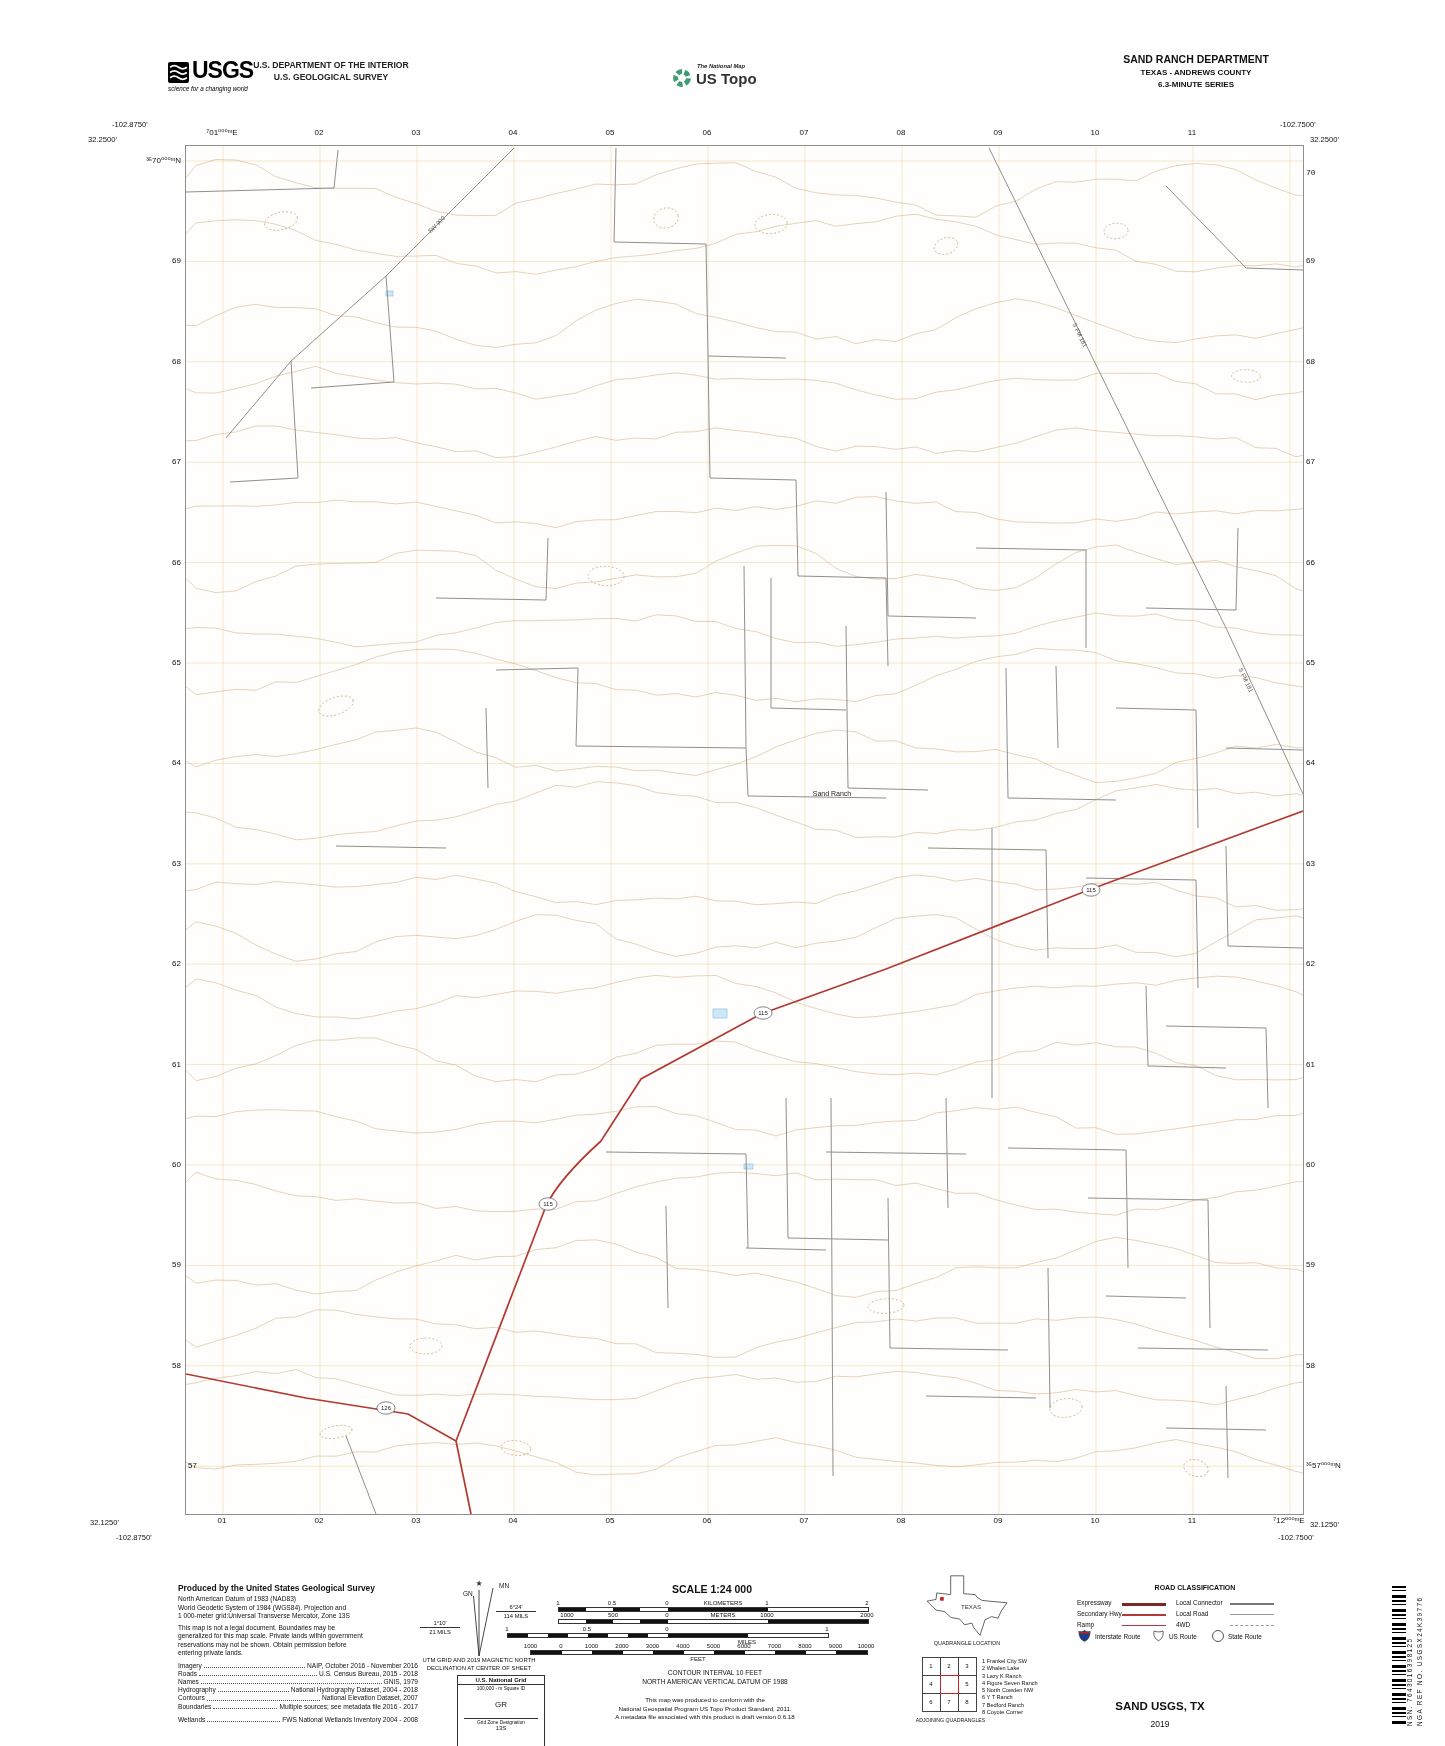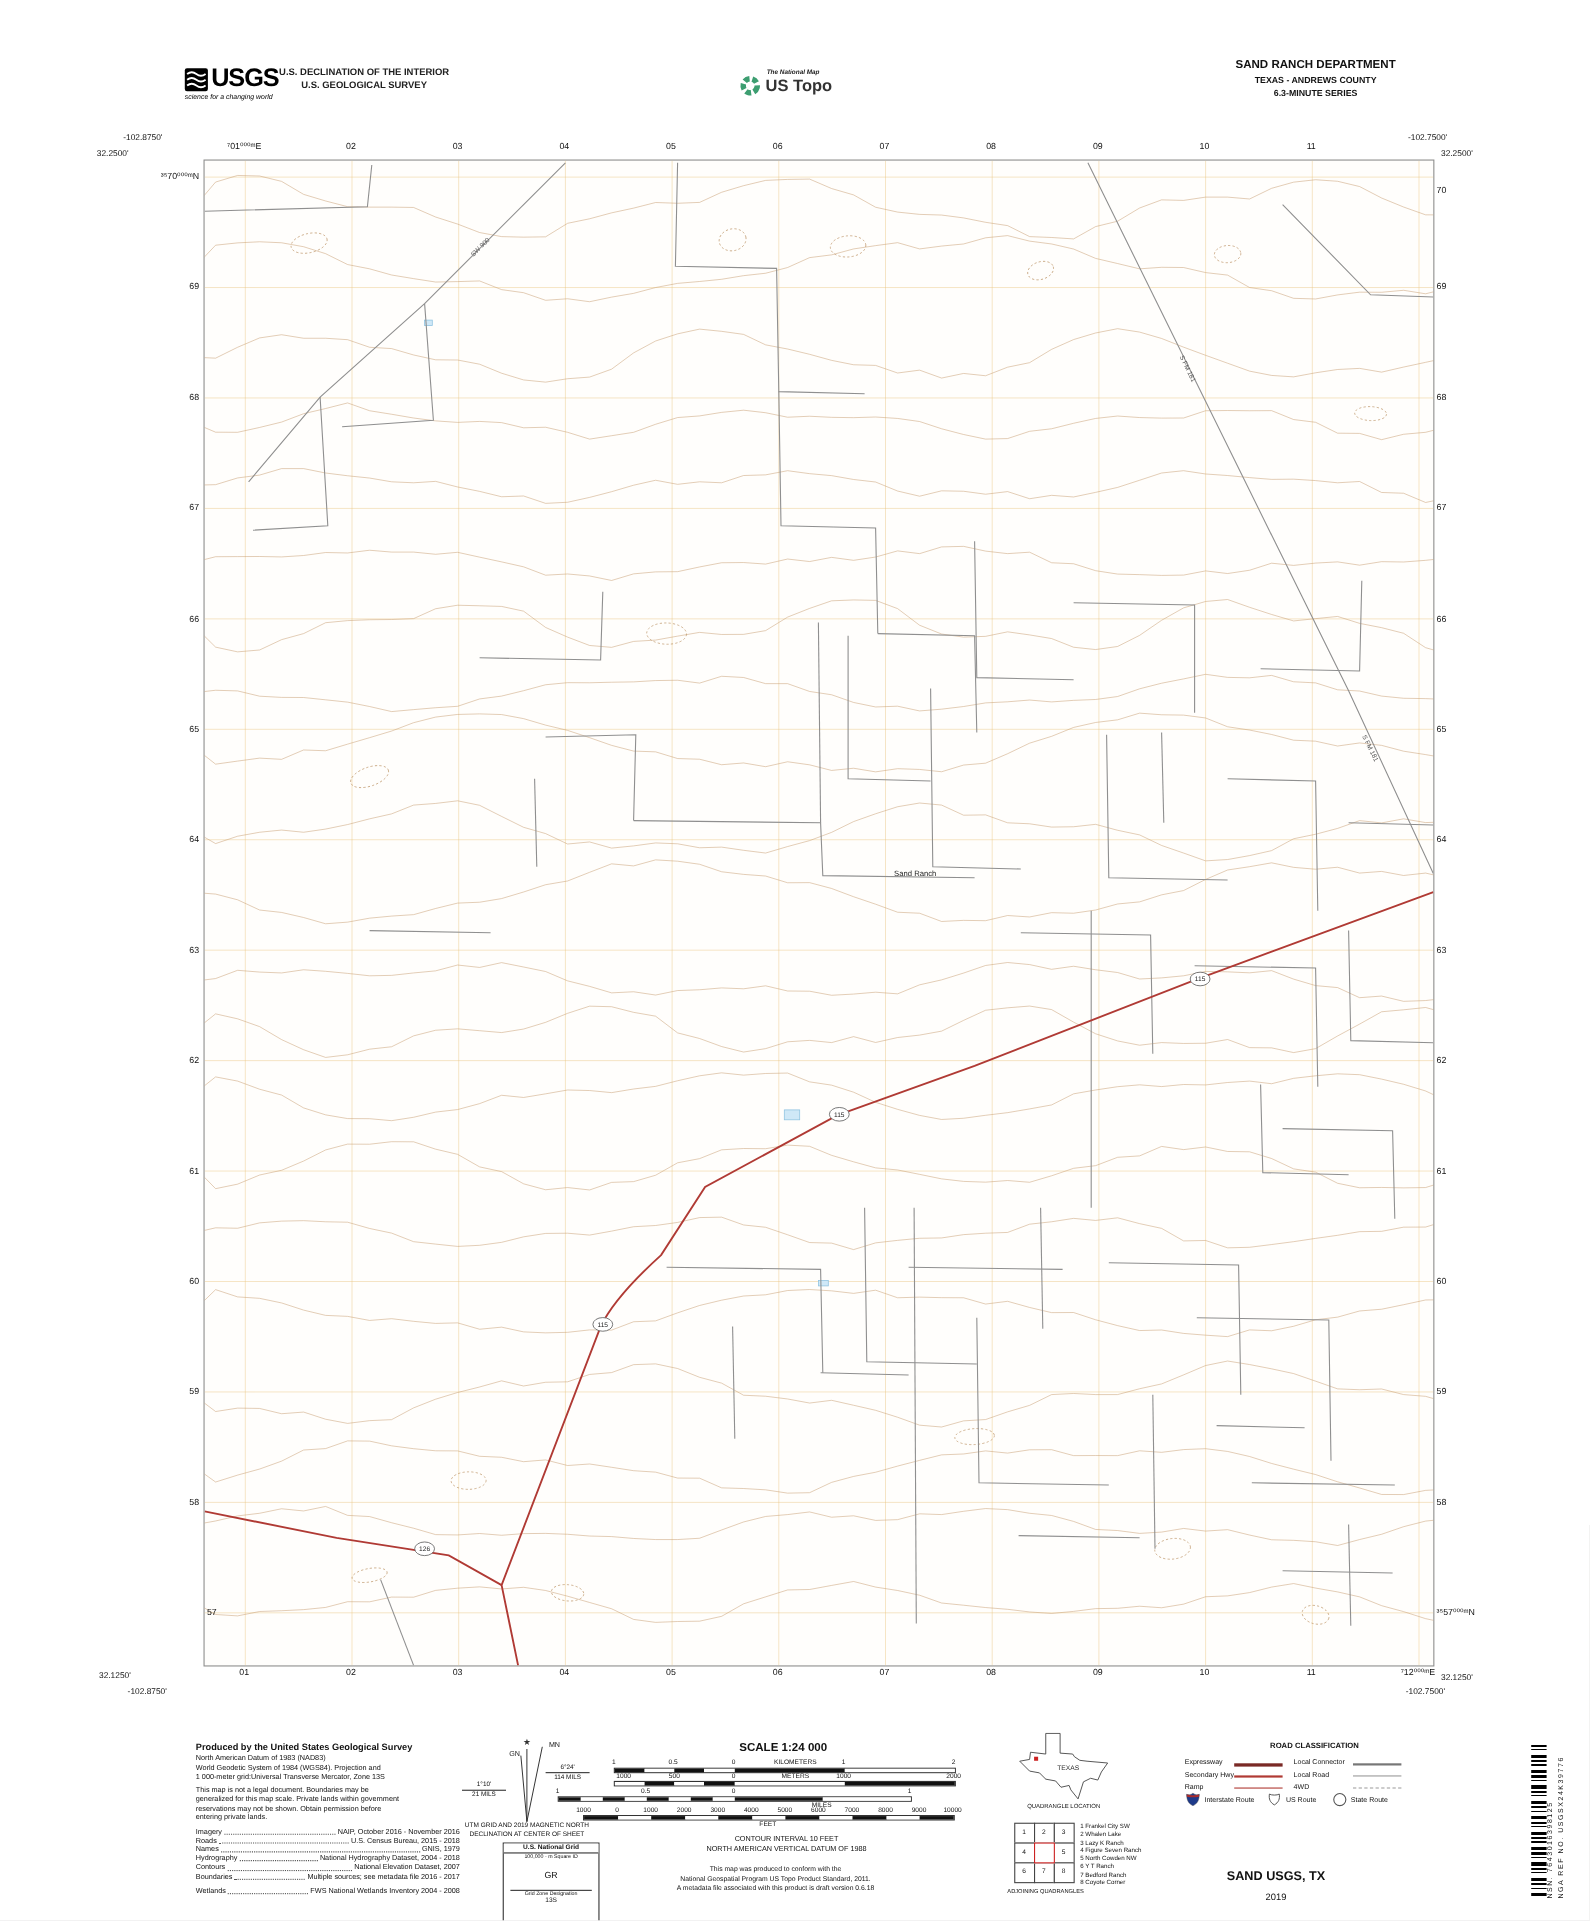--- a/index.html
+++ b/index.html
@@ -78,21 +78,21 @@
   <div class="usgs-box">
     <svg width="21" height="21" viewBox="0 0 20 20">
       <path d="M2,5 Q6,2 10,5 T18,5" fill="none" stroke="#fff" stroke-width="1.6"></path>
       <path d="M2,10 Q6,7 10,10 T18,10" fill="none" stroke="#fff" stroke-width="1.6"></path>
       <path d="M2,15 Q6,12 10,15 T18,15" fill="none" stroke="#fff" stroke-width="1.6"></path>
     </svg>
   </div>
   <div class="usgs-word">USGS</div>
   <div class="usgs-tag">science for a changing world</div>
   <div class="dept">
-    <div>U.S. DECLINATION OF THE INTERIOR</div>
+    <div>U.S. DEPARTMENT OF THE INTERIOR</div>
     <div>U.S. GEOLOGICAL SURVEY</div>
   </div>
   <div class="pinwheel">
     <svg width="20" height="20" viewBox="0 0 20 20">
       <circle cx="10" cy="10" r="6.4" fill="none" stroke="#3d9e71" stroke-width="5" stroke-dasharray="5 2.6" transform="rotate(14 10 10)"></circle>
     </svg>
   </div>
   <div class="natmap">The National Map</div>
   <div class="ustopo">US Topo</div>
   <div class="quadtitle">
@@ -439,21 +439,21 @@
     <div class="gridlab" style="left: 125px; width: 56px; text-align: right; top: 557.6px;">66</div>
     <div class="gridlab" style="left: 125px; width: 56px; text-align: right; top: 658px;">65</div>
     <div class="gridlab" style="left: 125px; width: 56px; text-align: right; top: 758.4px;">64</div>
     <div class="gridlab" style="left: 125px; width: 56px; text-align: right; top: 858.8px;">63</div>
     <div class="gridlab" style="left: 125px; width: 56px; text-align: right; top: 959.2px;">62</div>
     <div class="gridlab" style="left: 125px; width: 56px; text-align: right; top: 1059.6px;">61</div>
     <div class="gridlab" style="left: 125px; width: 56px; text-align: right; top: 1160px;">60</div>
     <div class="gridlab" style="left: 125px; width: 56px; text-align: right; top: 1260.4px;">59</div>
     <div class="gridlab" style="left: 125px; width: 56px; text-align: right; top: 1360.8px;">58</div>
     <div class="gridlab" style="left: 141px; width: 56px; text-align: right; top: 1461.2px;">57</div>
-    <div class="gridlab" style="left: 1306px; top: 168px;">70</div>
+    <div class="gridlab" style="left: 1306px; top: 168px; font-family: Liberation Mono, monospace;">70</div>
     <div class="gridlab" style="left: 1306px; top: 256.4px;">69</div>
     <div class="gridlab" style="left: 1306px; top: 356.8px;">68</div>
     <div class="gridlab" style="left: 1306px; top: 457.2px;">67</div>
     <div class="gridlab" style="left: 1306px; top: 557.6px;">66</div>
     <div class="gridlab" style="left: 1306px; top: 658px;">65</div>
     <div class="gridlab" style="left: 1306px; top: 758.4px;">64</div>
     <div class="gridlab" style="left: 1306px; top: 858.8px;">63</div>
     <div class="gridlab" style="left: 1306px; top: 959.2px;">62</div>
     <div class="gridlab" style="left: 1306px; top: 1059.6px;">61</div>
     <div class="gridlab" style="left: 1306px; top: 1160px;">60</div>

